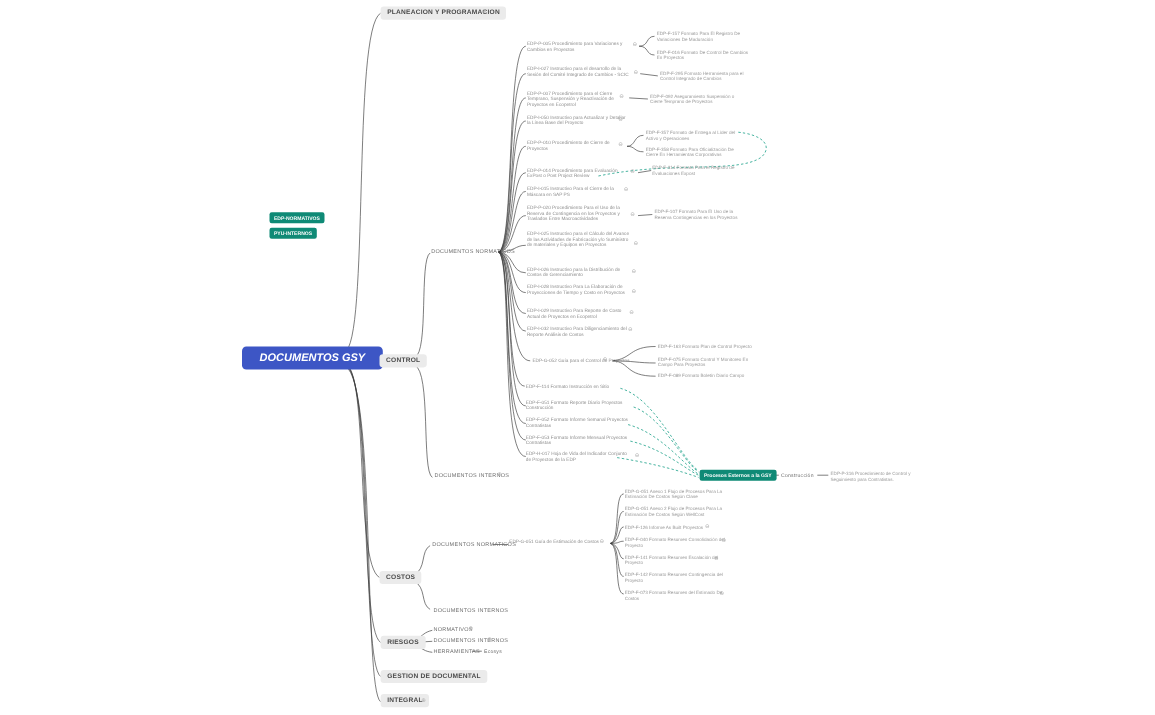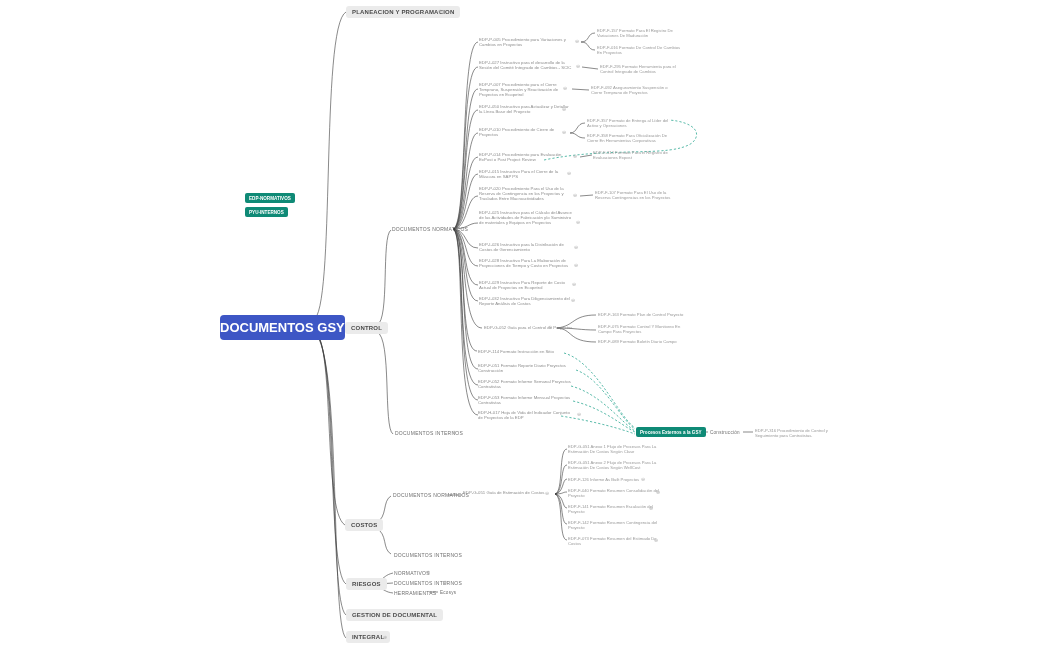--- a/index.html
+++ b/index.html
@@ -2,22 +2,22 @@
 <html style="--root_bg: #3D56C5; --node_teal: #0F8A76; --branch_bg: #EBEBEB; --wire: #3A3A3A; --relationship: #2FA893;"><head>
 <meta charset="utf-8">
 <style>
   html,body{margin:0;padding:0;background:#ffffff;}
   #canvas{position:relative;width:1050px;height:650px;background:#fff;overflow:hidden;
           font-family:"Liberation Sans", sans-serif;}
   svg.wires{position:absolute;left:0;top:0;z-index:1;}
   .tree path{fill:none;stroke:var(--wire,#3a3a3a);stroke-width:0.6;}
   .rel path{fill:none;stroke:var(--relationship,#2fa893);stroke-width:0.8;stroke-dasharray:2.2 2;}
   .abs{position:absolute;z-index:2;}
-  .root{background:var(--root_bg,#3d56c5);color:#fff;font-weight:bold;font-size:13px;
-        padding:5px 0;border-radius:4px;white-space:nowrap;}
+  .root{background:var(--root_bg,#3d56c5);color:#fff;font-weight:bold;font-size:10px;
+        padding:5px 16px;border-radius:4px;white-space:nowrap;font-style:italic;}
   .branch{background:var(--branch_bg,#ebebeb);color:#4a4a4a;font-weight:bold;font-size:6px;
           padding:3px 6px;border-radius:3px;white-space:nowrap;letter-spacing:0.2px;}
   .badge{background:var(--node_teal,#0f8a76);color:#fff;font-weight:bold;font-size:4.6px;
          padding:2.5px 4px;border-radius:2px;white-space:nowrap;}
   .gnode{background:var(--node_teal,#0f8a76);color:#fff;font-weight:bold;font-size:4.6px;
          padding:2.5px 4px;border-radius:2px;white-space:nowrap;}
   .l2{font-size:5px;color:#6f6f6f;letter-spacing:0.25px;white-space:nowrap;}
   .item{width:94px;font-size:4.3px;line-height:1.22;color:#8d8d8d;}
   .fmt{width:88px;font-size:4.2px;line-height:1.22;color:#999;}
   .nw{white-space:nowrap;width:auto;}

